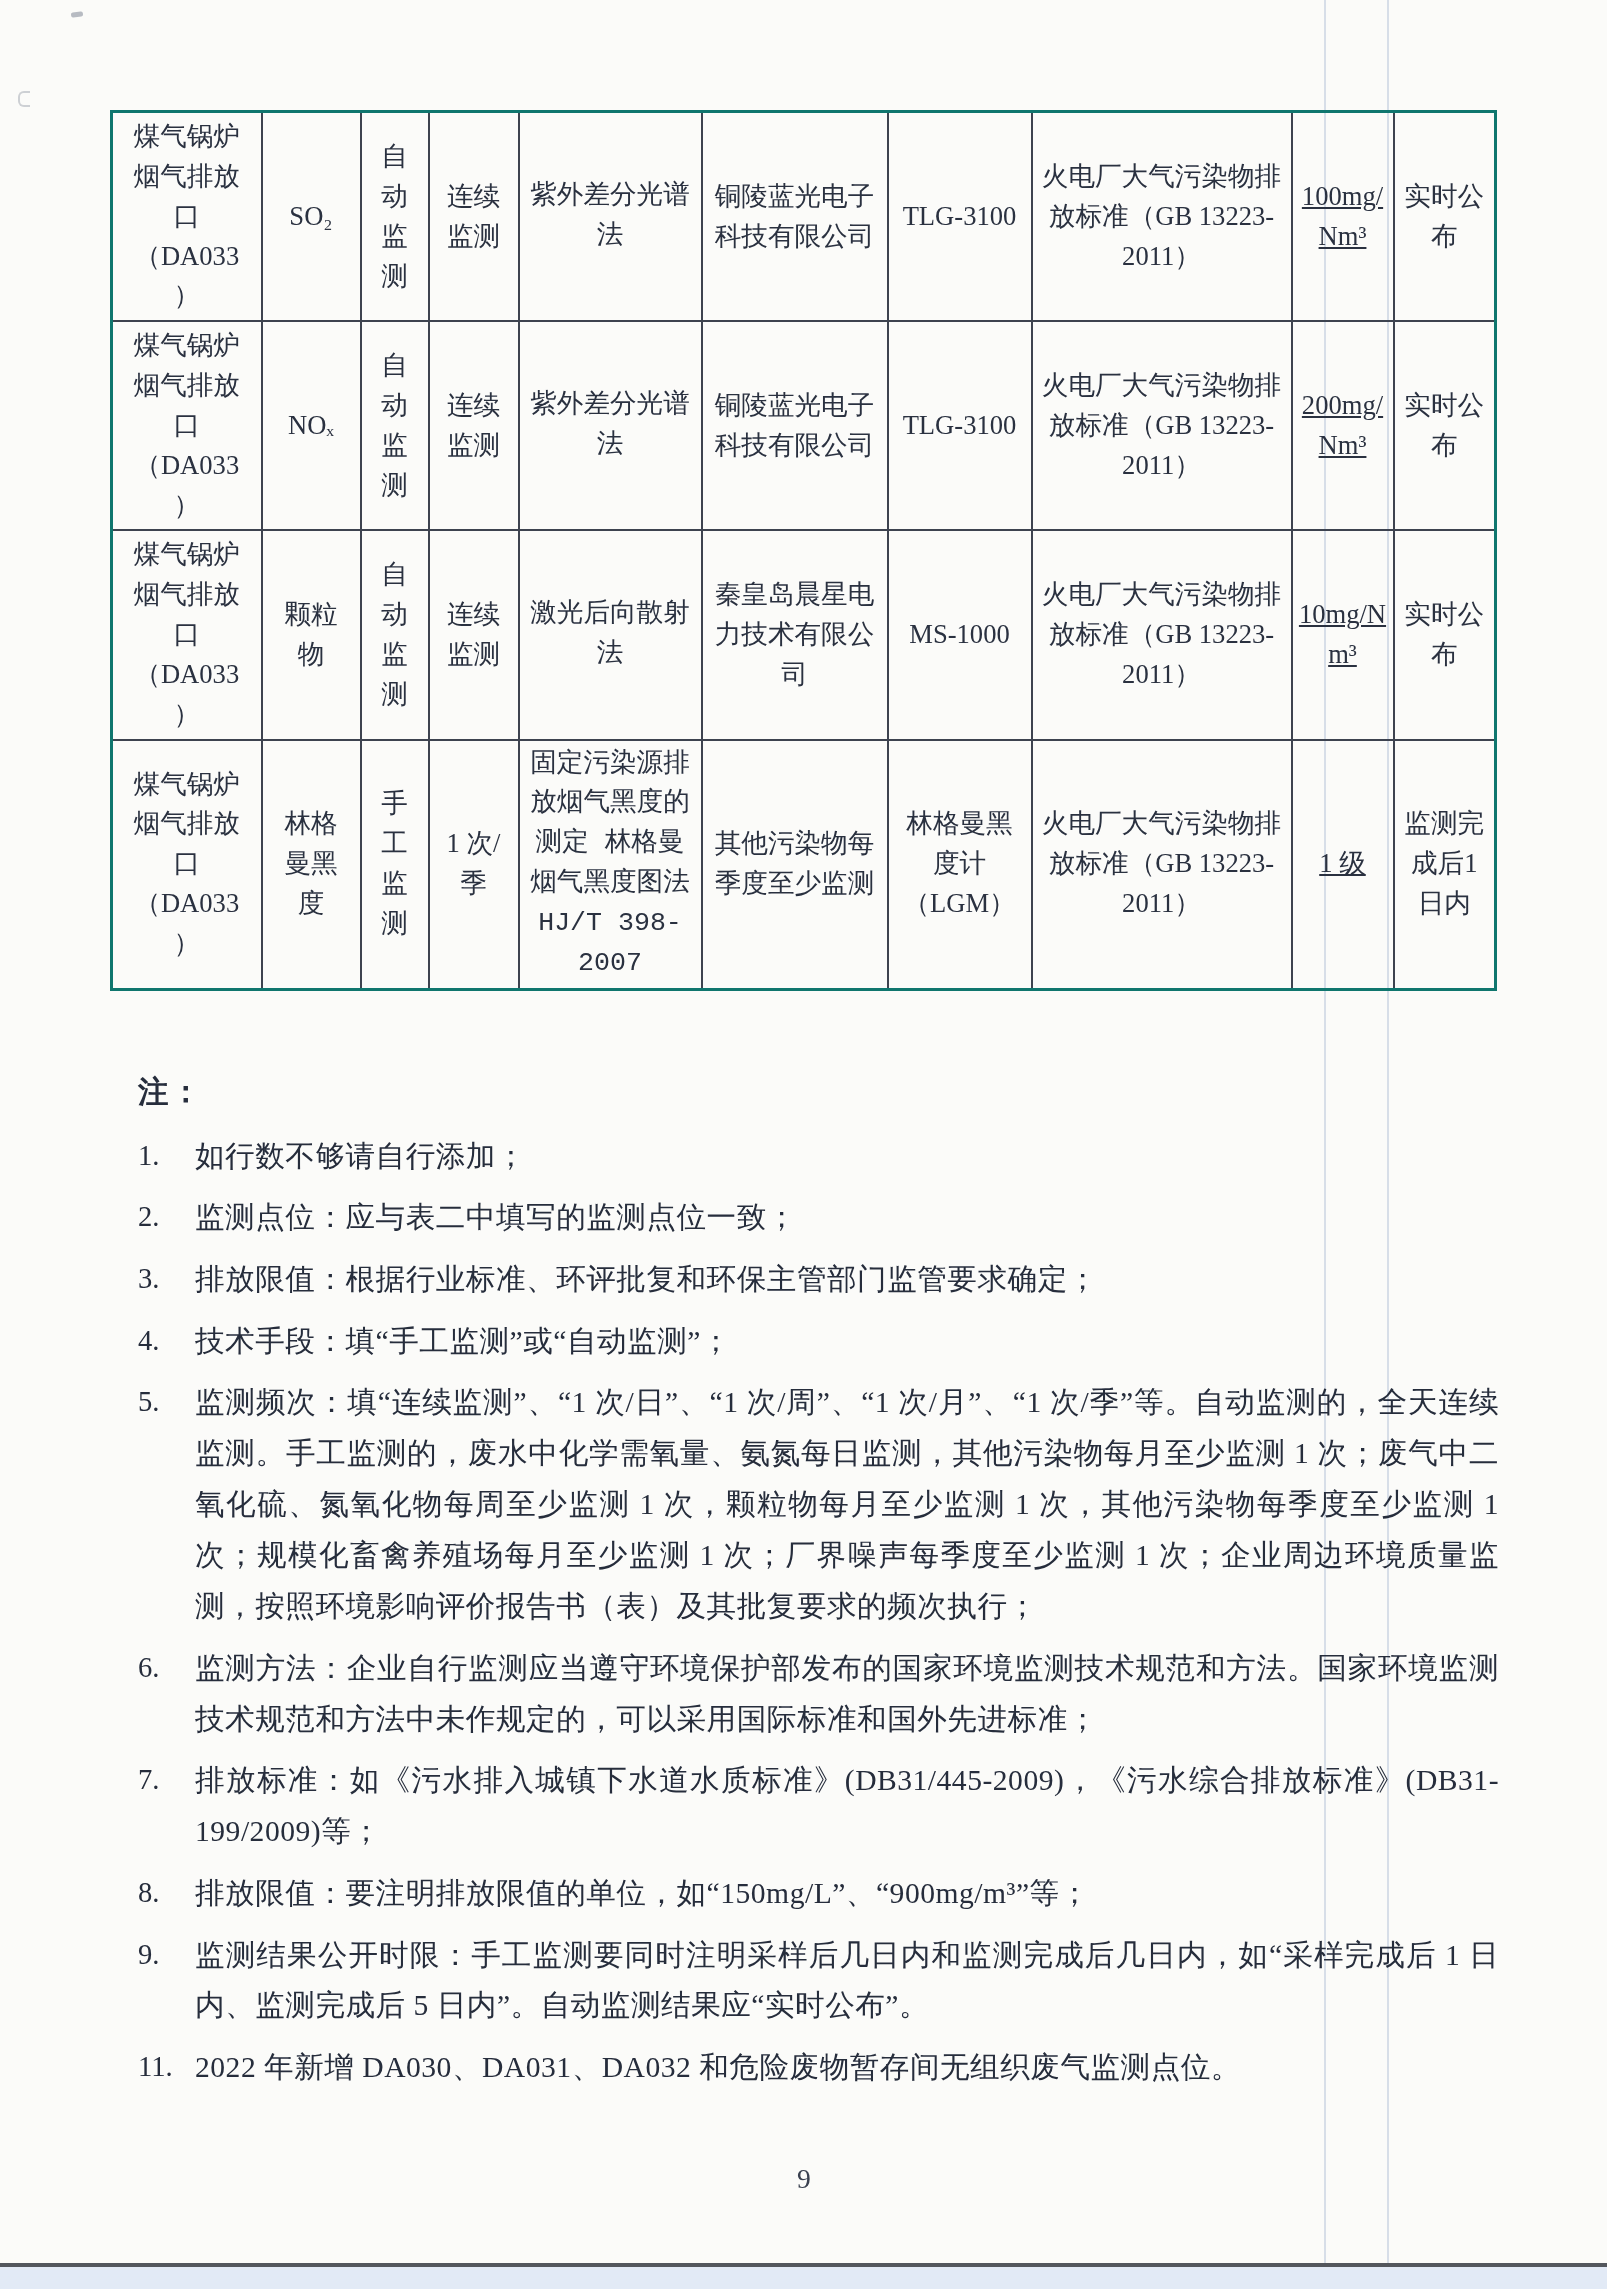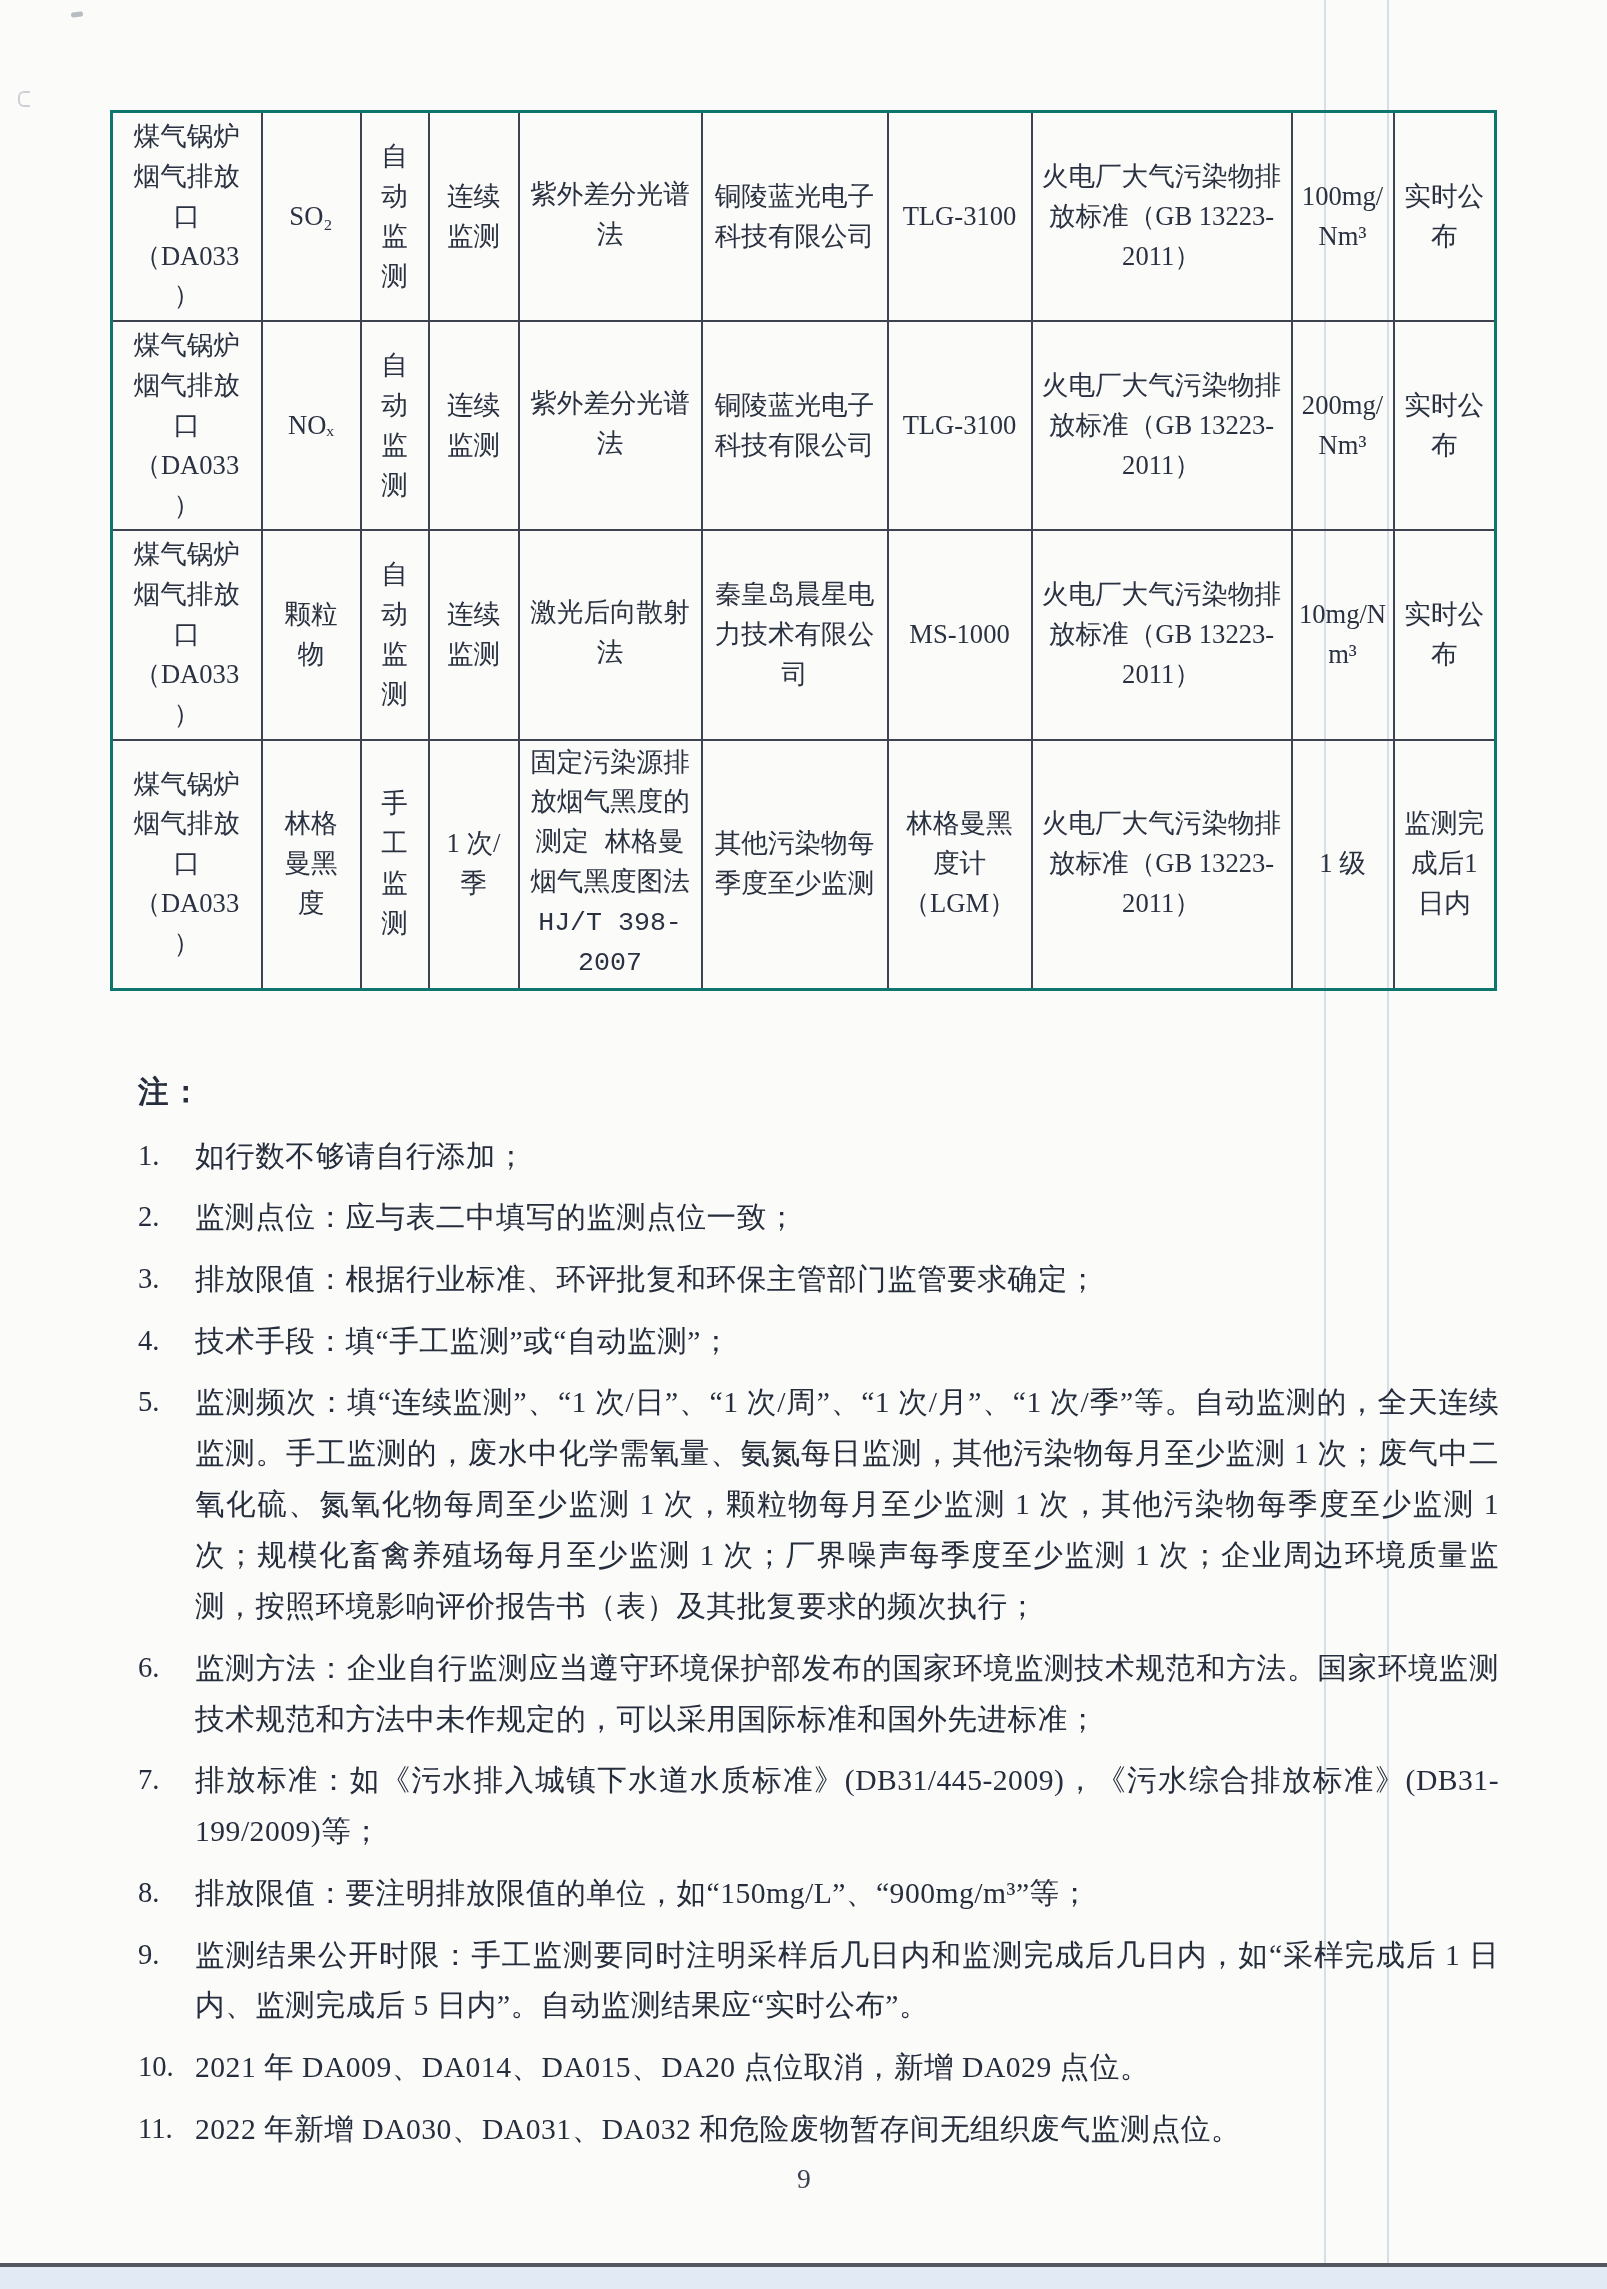--- a/index.html
+++ b/index.html
@@ -38,21 +38,21 @@
   }
   .monitor-table{border:3px solid #0f766e;}
   td.col0{padding:3.9px 13.8px;}
   td.col1{padding:3.9px 11.8px;}
   td.col2{padding:0 13.8px;}   
   td.col3{padding:3.9px 9.9px;}
   td.col4{padding:3.9px 7.9px;font-family:Liberation Mono, monospace;}
   td.col5{padding:3.9px 9.9px;}
   td.col6{padding:3.9px 7.9px;}
   td.col7{padding:3.9px 7.9px;}
-  td.col8{padding:3.9px 5.9px;word-break:break-all;}
+  td.col8{padding:3.9px 5.9px;word-break:break-all;text-decoration:underline;}
   td.col9{padding:3.9px 5.9px;}
 
   
   .notes{
     position:absolute;left:138px;top:1072px;width:1361px;
     font-size:29.6px;color:#262d3c;
   }
   .notes-label{font-size:30.5px;font-weight:600;margin-bottom:17.7px;letter-spacing:2px;}
   .note-item{display:flex;align-items:flex-start;margin-bottom:10.8px;}
   .note-num{flex:0 0 57px;font-size:28.6px;line-height:1.72;}
@@ -172,24 +172,20 @@
         </div>
         <div class="note-item">
           <span class="note-num">8.</span>
           <div class="note-text">排放限值：要注明排放限值的单位，如“150mg/L”、“900mg/m³”等；</div>
         </div>
         <div class="note-item">
           <span class="note-num">9.</span>
           <div class="note-text">监测结果公开时限：手工监测要同时注明采样后几日内和监测完成后几日内，如“采样完成后 1 日内、监测完成后 5 日内”。自动监测结果应“实时公布”。</div>
         </div>
         <div class="note-item">
-          <span class="note-num">10.</span>
-          <div class="note-text">2021 年 DA009、DA014、DA015、DA20 点位取消，新增 DA029 点位。</div>
-        </div>
-        <div class="note-item">
           <span class="note-num">11.</span>
           <div class="note-text">2022 年新增 DA030、DA031、DA032 和危险废物暂存间无组织废气监测点位。</div>
         </div>
       </div>
   </div>
 
   <div class="page-number">9</div>
 
   <div class="bottom-line"></div>
   <div class="bottom-strip"></div>

